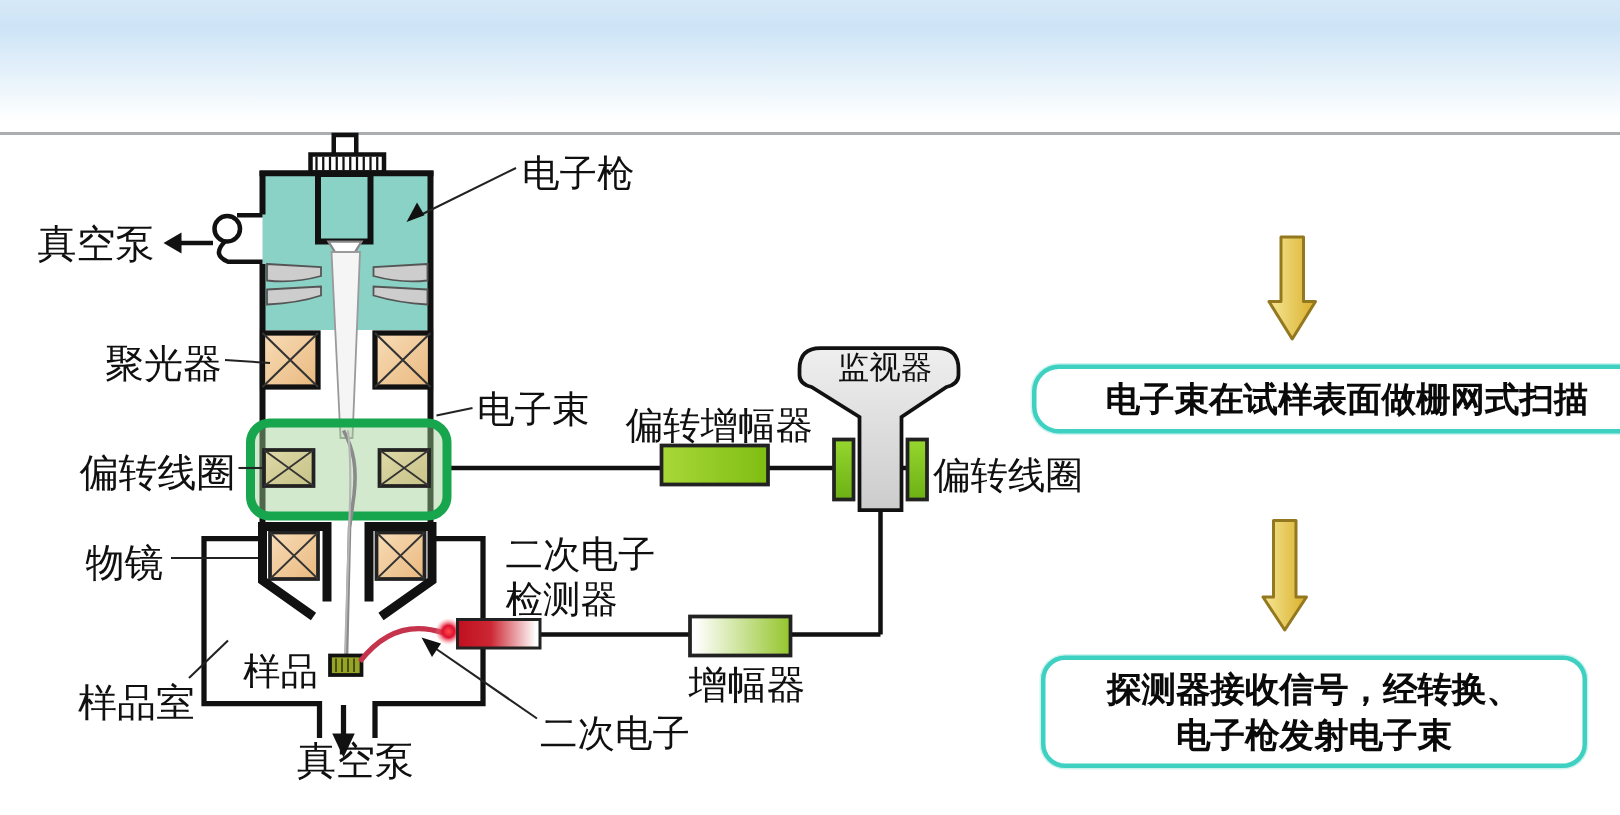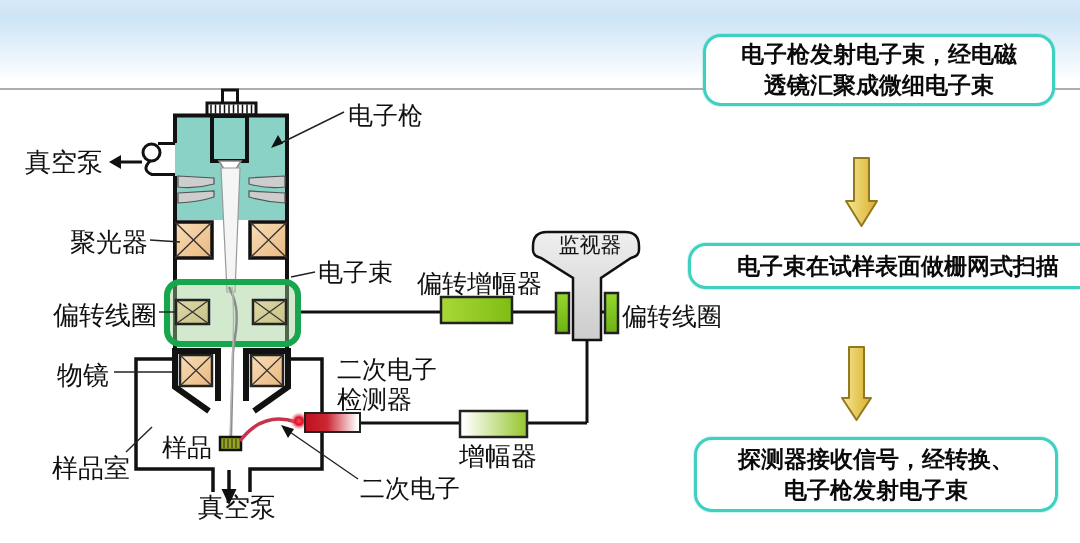--- a/index.html
+++ b/index.html
@@ -185,24 +185,20 @@
     <text x="622" y="325" font-size="25">偏转线圈</text>
     <text x="337" y="378" font-size="25">二次电子</text>
     <text x="337" y="408" font-size="25">检测器</text>
     <text x="459" y="465" font-size="26">增幅器</text>
     <text x="360" y="497" font-size="25">二次电子</text>
 
     <polygon points="854,158 869,158 869,201 877,201 861.5,226 846,201 854,201" fill="url(#arrGrad)" stroke="#93781f" stroke-width="2" stroke-linejoin="round"></polygon>
     <polygon points="849,347 864,347 864,398 871,398 856.5,420 842,398 849,398" fill="url(#arrGrad)" stroke="#93781f" stroke-width="2" stroke-linejoin="round"></polygon>
   </svg>
 
-  <div class="flowbox" style="left:703px;top:34px;width:352px;height:72px;">
-    <div class="ln">电子枪发射电子束，经电磁</div>
-    <div class="ln">透镜汇聚成微细电子束</div>
-  </div>
   <div class="flowbox" style="left:688px;top:243px;width:420px;height:46px;">
     <div class="ln">电子束在试样表面做栅网式扫描</div>
   </div>
-  <div class="flowbox" style="left:694px;top:437px;width:364px;height:75px;">
+  <div class="flowbox" style="left:694px;top:437px;width:364px;height:75px;border-radius:16px;">
     <div class="ln">探测器接收信号，经转换、</div>
     <div class="ln">电子枪发射电子束</div>
   </div>
 </div>
 
 </body></html>

